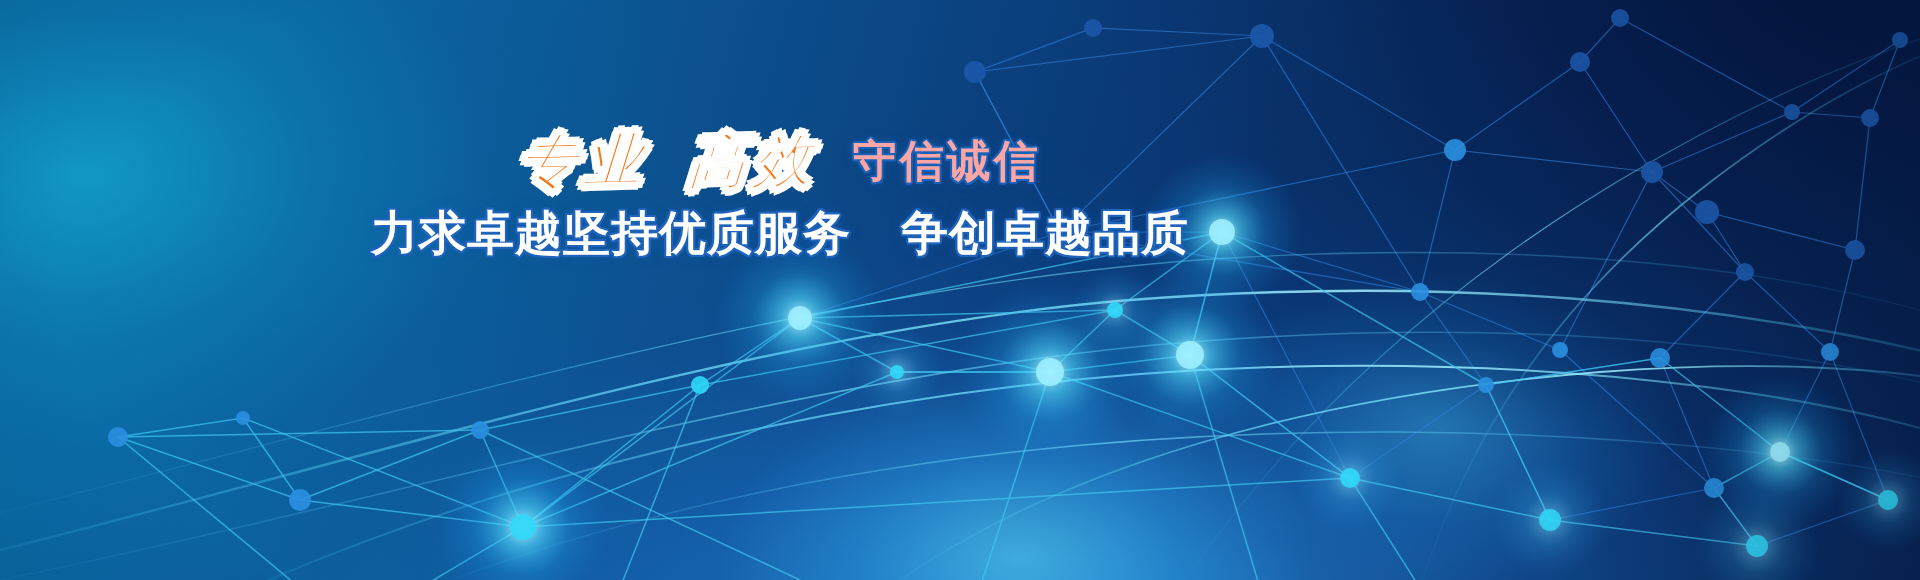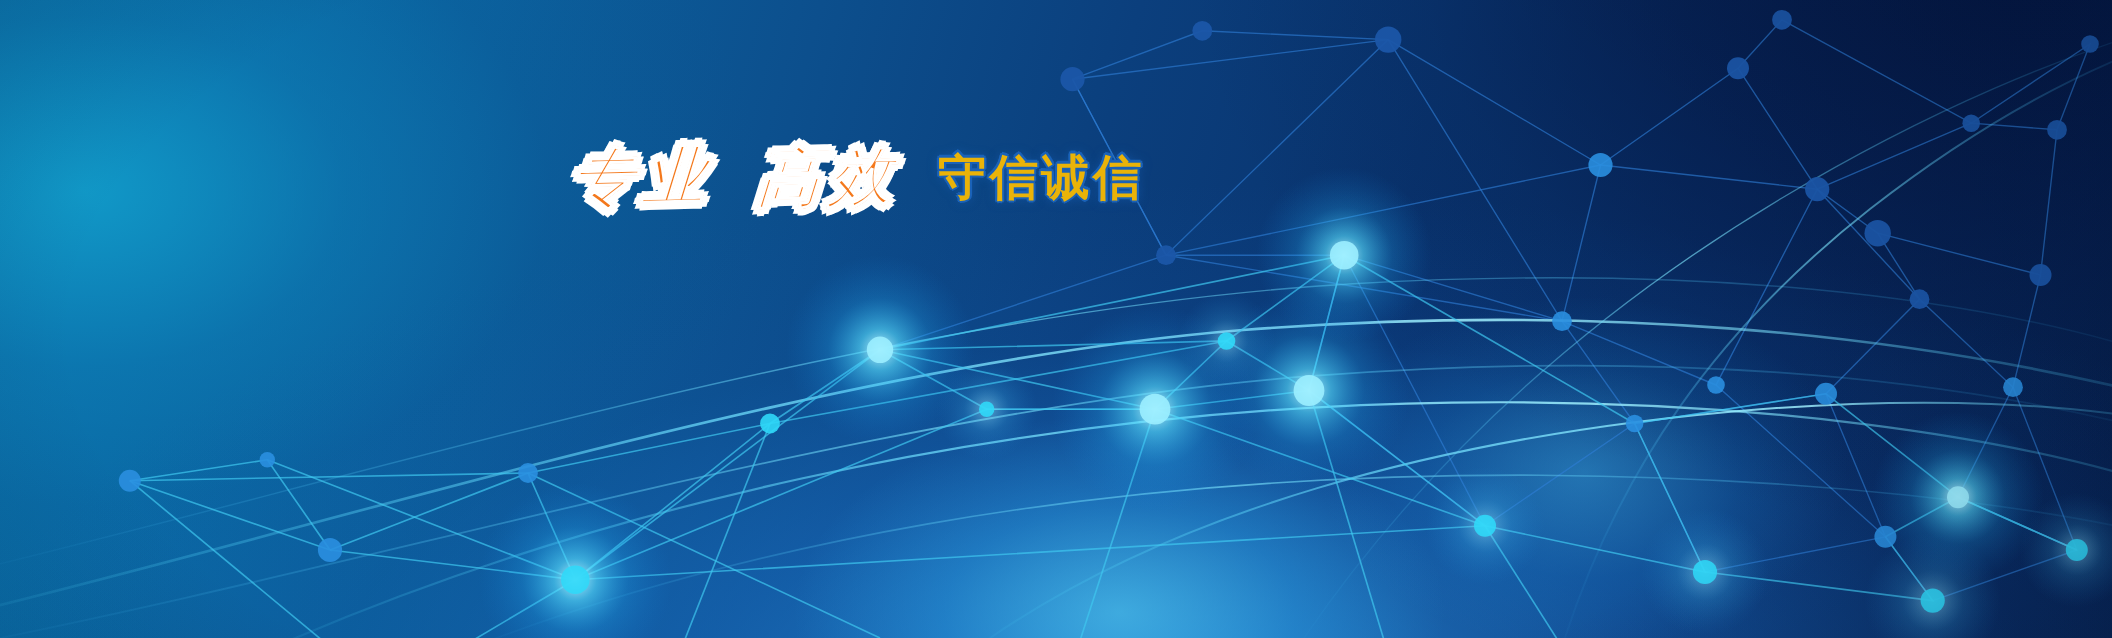--- a/index.html
+++ b/index.html
@@ -141,21 +141,21 @@
     width: 30px;
   }
 
   .plain-word {
     display: inline-block;
     vertical-align: baseline;
     font-family: "Liberation Sans", "DejaVu Sans", sans-serif;
     font-weight: 700;
     font-size: 44px;
     letter-spacing: 3px;
-    color: #eab308;
+    color: #fca5a5;
     margin-left: 30px;
     position: relative;
     top: -5px;
     text-shadow:
       2px 0 0 #1a62b8, -2px 0 0 #1a62b8,
       0 2px 0 #1a62b8, 0 -2px 0 #1a62b8,
       1.5px 1.5px 0 #1a62b8, -1.5px 1.5px 0 #1a62b8,
       1.5px -1.5px 0 #1a62b8, -1.5px -1.5px 0 #1a62b8,
       0 0 10px rgba(25,100,190,0.75);
   }
@@ -349,15 +349,20 @@
 
   <div class="bg-layer" id="bg-vignette"></div>
 
   <div id="headline">
     <span id="line-primary">
       <span class="brush-word">专业</span>
       <span class="brush-gap"></span>
       <span class="brush-word">高效</span>
       <span class="plain-word">守信诚信</span>
     </span>
+    <span id="line-secondary">
+      <span>力求卓越坚持优质服务</span>
+      <span class="seg-space"></span>
+      <span>争创卓越品质</span>
+    </span>
   </div>
 
 </div>
 
 </body></html>

